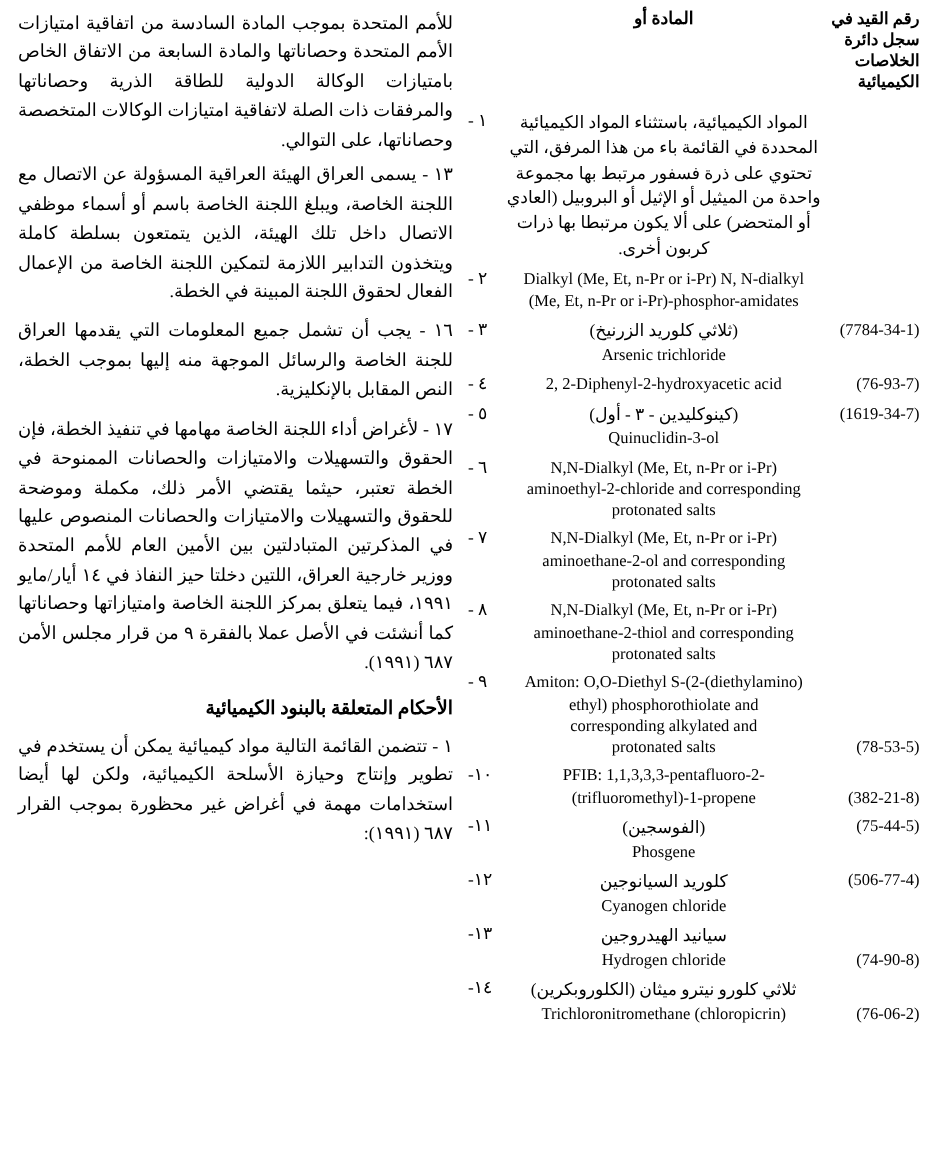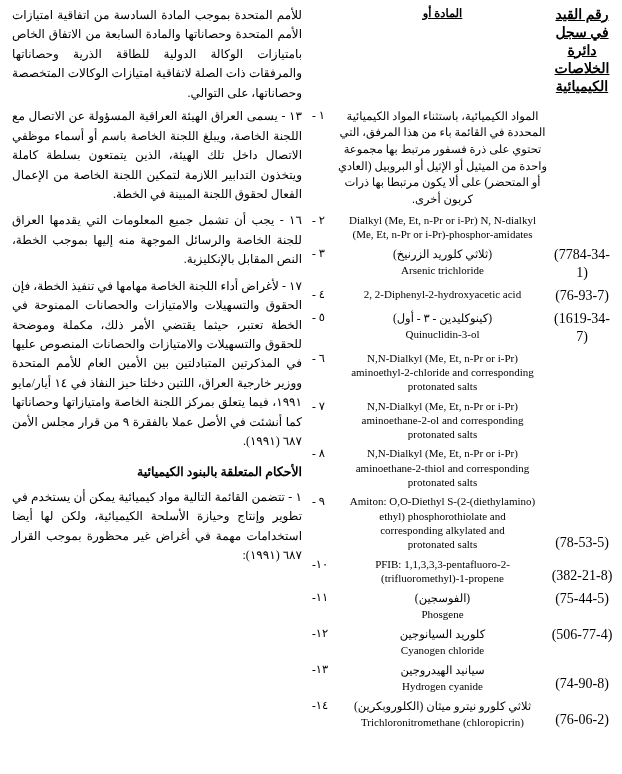--- a/index.html
+++ b/index.html
@@ -46,28 +46,27 @@
     vertical-align: top;
     padding: 0 0 5px 0;
     line-height: 1.28;
   }
   .th-cell {
     text-align: center;
     font-weight: bold;
     font-size: 11.5px;
     line-height: 1.45;
     padding-bottom: 12px !important;
-    text-decoration: underline;
   }
   .c-cas {
     width: 62px;
-    text-align: center;
+    text-align: right;
     direction: ltr;
     font-family: "Liberation Serif", serif;
-    font-size: 14px;
+    font-size: 11px;
     padding-left: 2px;
   }
   .c-name {
     text-align: center;
     font-size: 11.5px;
   }
   .c-num {
     width: 22px;
     text-align: left;
     font-size: 11.5px;
@@ -250,21 +249,21 @@
           <span class="ar">كلوريد السيانوجين</span>
           <span class="lat">Cyanogen chloride</span>
         </td>
         <td class="c-num">١٢-</td>
       </tr>
 
       <tr>
         <td class="c-cas" style="vertical-align:bottom">(74-90-8)</td>
         <td class="c-name">
           <span class="ar">سيانيد الهيدروجين</span>
-          <span class="lat">Hydrogen cyanide</span>
+          <span class="lat">Hydrogen chloride</span>
         </td>
         <td class="c-num">١٣-</td>
       </tr>
 
       <tr>
         <td class="c-cas" style="vertical-align:bottom">(76-06-2)</td>
         <td class="c-name">
           <span class="ar">ثلاثي كلورو نيترو ميثان (الكلوروبكرين)</span>
           <span class="lat">Trichloronitromethane (chloropicrin)</span>
         </td>

